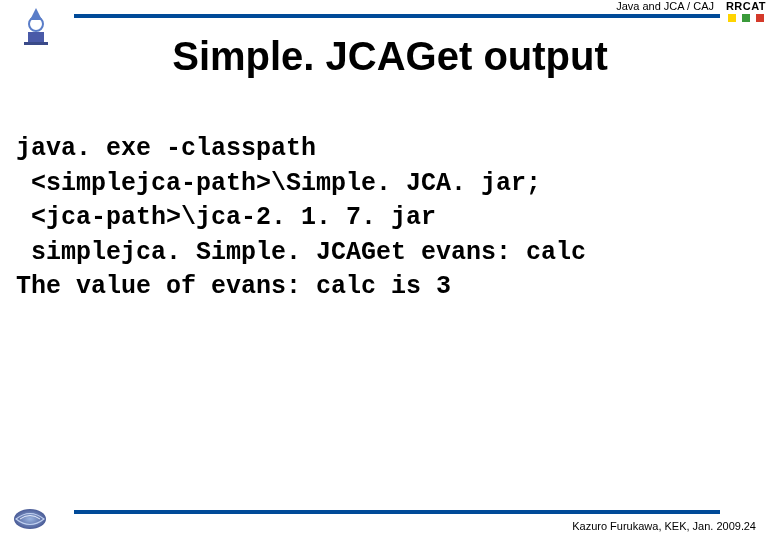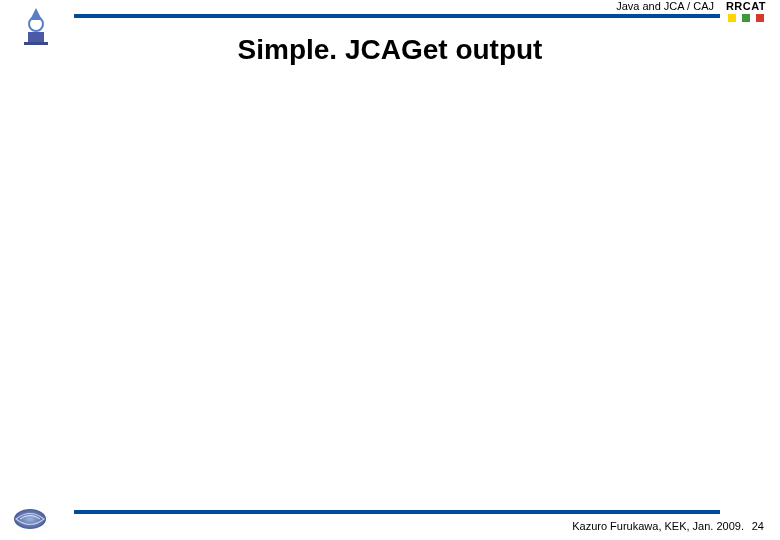--- a/index.html
+++ b/index.html
@@ -14,33 +14,33 @@
   .header-topic { position: absolute; right: 66px; top: 0; font-size: 11px; color: #000; }
   .header-logo-right { position: absolute; right: 8px; top: 0; width: 52px; text-align: center; }
   .epics-text { font-size: 11px; font-weight: bold; letter-spacing: 0.5px; color: #000; font-family: Arial, sans-serif; }
   .epics-squares { display: flex; justify-content: space-between; width: 36px; margin: 2px auto 0; }
   .sq { width: 8px; height: 8px; }
   .sq-y { background: #ffd400; }
   .sq-g { background: #3a9a3a; }
   .sq-r { background: #d43a2a; }
 
   
-  .title { position: absolute; top: 34px; left: 0; right: 0; text-align: center; font-size: 28px; font-weight: bold; color: #000; font-family: Arial, Helvetica, sans-serif; }
+  .title { position: absolute; top: 34px; left: 0; right: 0; text-align: center; font-size: 40px; font-weight: bold; color: #000; font-family: Arial, Helvetica, sans-serif; }
 
   
   .code-block { position: absolute; top: 132px; left: 16px; right: 16px; font-family: "Courier New", Courier, monospace; font-size: 25px; font-weight: bold; color: #000; line-height: 1.38; white-space: pre; }
 
   
   .footer { position: absolute; left: 0; right: 0; bottom: 0; height: 36px; }
   .footer-bar { position: absolute; left: 74px; right: 60px; bottom: 26px; height: 4px; background: #004a98; }
   .footer-logo { position: absolute; left: 12px; bottom: 6px; width: 40px; height: 28px; }
   .footer-swirl { width: 36px; height: 26px; }
   .footer-left { position: absolute; left: 80px; bottom: 8px; font-size: 11px; color: #000; }
   .footer-right { position: absolute; right: 36px; bottom: 8px; font-size: 11px; color: #000; margin-top: 35px; }
-  .footer-page { position: absolute; right: 16px; bottom: 8px; font-size: 11px; color: #000; }
+  .footer-page { position: absolute; right: 24px; bottom: 8px; font-size: 11px; color: #000; }
 </style>
 </head>
 <body>
 
 <div class="slide">
 
   <div class="header">
     <div class="header-logo-left">
       <svg class="logo-emblem" viewBox="0 0 36 44">
         <rect x="10" y="30" width="16" height="10" fill="#4a5aa8"></rect>
@@ -56,20 +56,25 @@
       <div class="epics-squares">
         <div class="sq sq-y"></div>
         <div class="sq sq-g"></div>
         <div class="sq sq-r"></div>
       </div>
     </div>
   </div>
 
   <div class="title">Simple. JCAGet output</div>
 
+  <div class="code-block"><span>java. exe -classpath</span>
+<span> &lt;simplejca-path&gt;\Simple. JCA. jar;</span>
+<span> &lt;jca-path&gt;\jca-2. 1. 7. jar</span>
+<span> simplejca. Simple. JCAGet evans: calc</span>
+<span>The value of evans: calc is 3</span></div>
 
   <div class="footer">
     <div class="footer-bar"></div>
     <div class="footer-logo">
       <svg class="footer-swirl" viewBox="0 0 36 26">
         <ellipse cx="18" cy="13" rx="16" ry="10" fill="url(#g1)"></ellipse>
         <defs>
           <radialGradient id="g1" cx="0.5" cy="0.5" r="0.6">
             <stop offset="0" stop-color="#9ab4e0"></stop>
             <stop offset="1" stop-color="#3a4a88"></stop>

